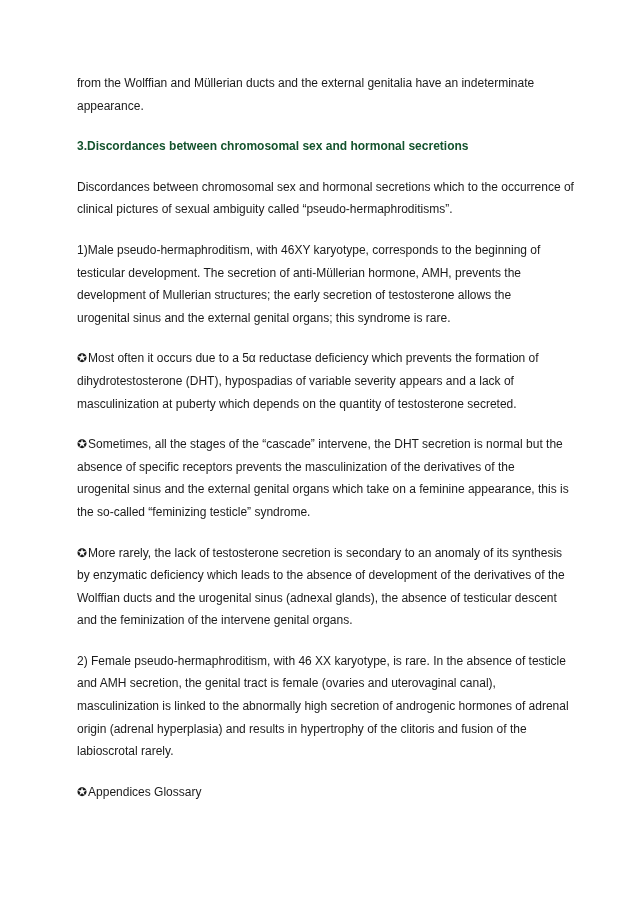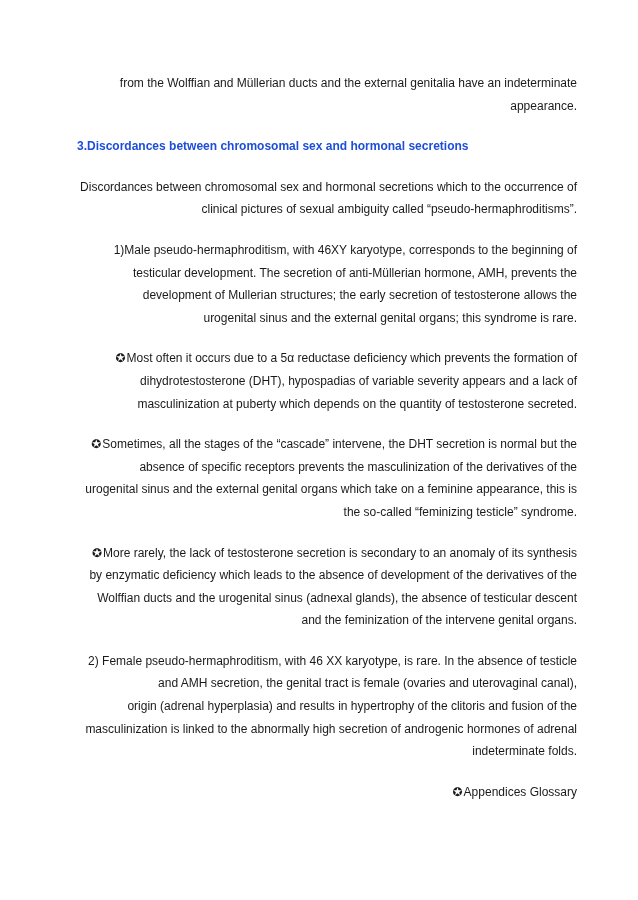--- a/index.html
+++ b/index.html
@@ -1,25 +1,25 @@
 <!DOCTYPE html>
 <html><head>
 <meta charset="utf-8">
 <style>
   html, body { margin: 0; padding: 0; background: #ffffff; }
   body { width: 638px; height: 900px; overflow: hidden; position: relative; }
   .page {
     position: absolute; left: 77px; top: 72px; width: 500px;
     font-family: "Liberation Sans", sans-serif; font-size: 12px; color: #1a1a1a;
   }
-  .para { margin: 0; line-height: 22.6px; white-space: nowrap; text-align: right; }
+  .para { margin: 0; line-height: 22.6px; white-space: nowrap; }
   .line { display: block; }
   .gap { height: 18px; }
   .heading {
-    margin: 0; line-height: 22.6px; color: #1d4ed8; font-weight: bold; font-size: 12px;
+    margin: 0; line-height: 22.6px; color: #14532d; font-weight: bold; font-size: 12px;
   }
   .bullet { font-size: 12px; margin-right: 1px; color: #1a1a1a; }
 </style>
 </head>
 <body>
 
 <div class="page">
 
   <p class="para">
     <span class="line">from the Wolffian and Müllerian ducts and the external genitalia have an indeterminate</span>
@@ -63,23 +63,23 @@
     <span class="line"><span class="bullet">✪</span><span>More rarely, the lack of testosterone secretion is secondary to an anomaly of its synthesis</span></span>
     <span class="line">by enzymatic deficiency which leads to the absence of development of the derivatives of the</span>
     <span class="line">Wolffian ducts and the urogenital sinus (adnexal glands), the absence of testicular descent</span>
     <span class="line">and the feminization of the intervene genital organs.</span>
   </p>
   <div class="gap"></div>
 
   <p class="para">
     <span class="line">2) Female pseudo-hermaphroditism, with 46 XX karyotype, is rare. In the absence of testicle</span>
     <span class="line">and AMH secretion, the genital tract is female (ovaries and uterovaginal canal),</span>
+    <span class="line">masculinization is linked to the abnormally high secretion of androgenic hormones of adrenal</span>
     <span class="line">origin (adrenal hyperplasia) and results in hypertrophy of the clitoris and fusion of the</span>
-    <span class="line">masculinization is linked to the abnormally high secretion of androgenic hormones of adrenal</span>
-    <span class="line">indeterminate folds.</span>
+    <span class="line">labioscrotal rarely.</span>
   </p>
   <div class="gap"></div>
 
   <p class="para">
     <span class="line"><span class="bullet">✪</span><span>Appendices Glossary</span></span>
   </p>
 
 </div>
 
 </body></html>

